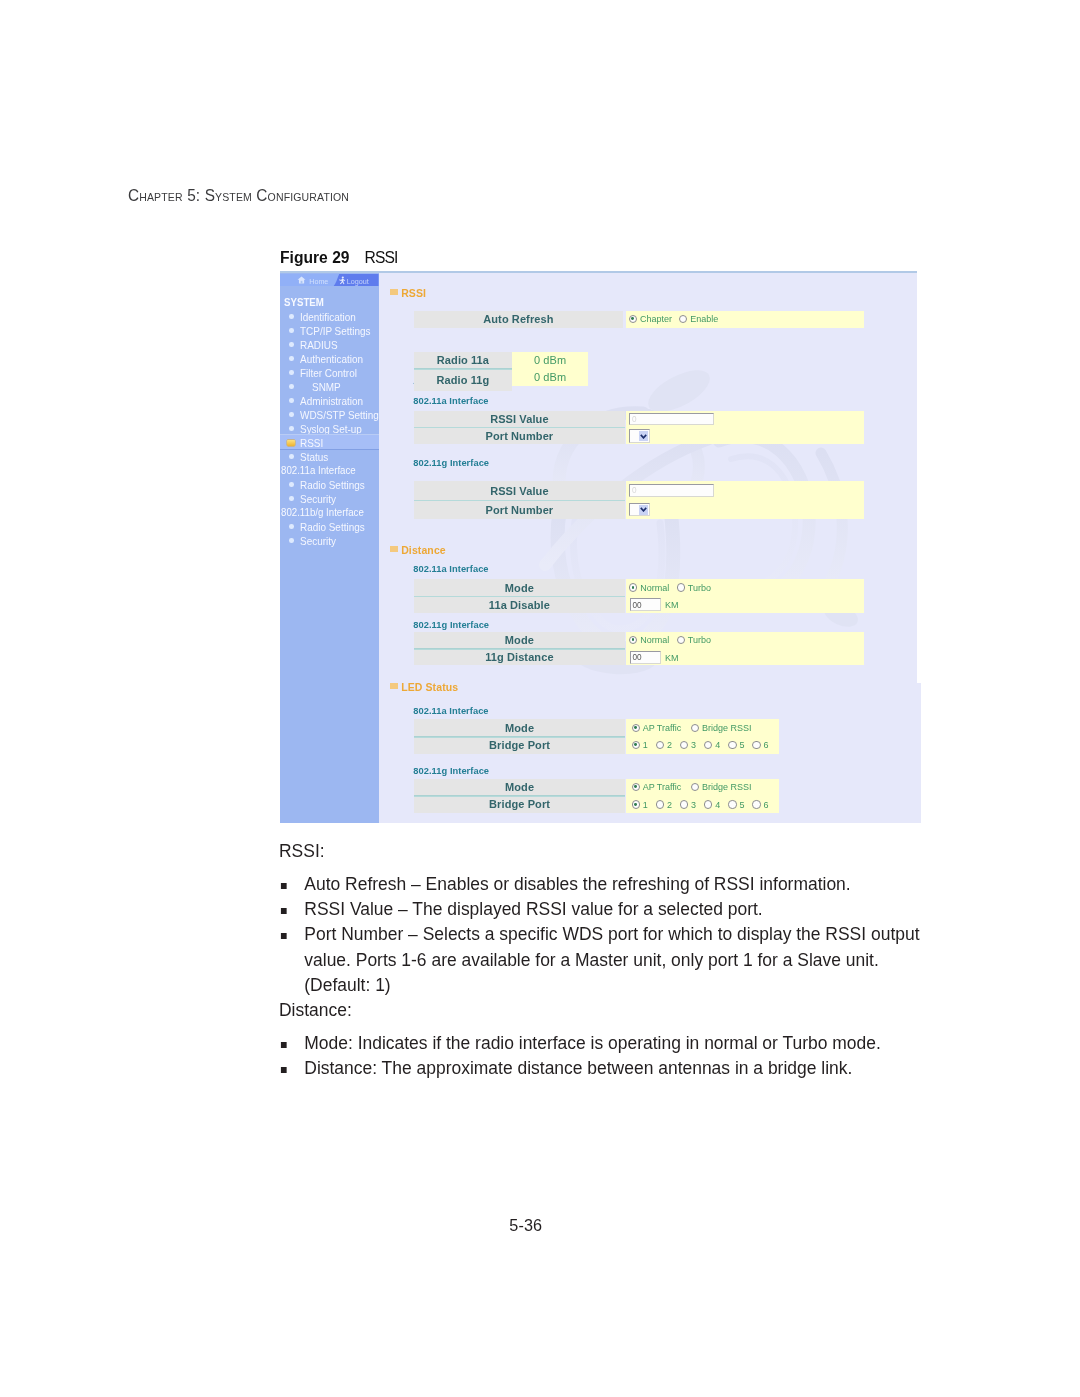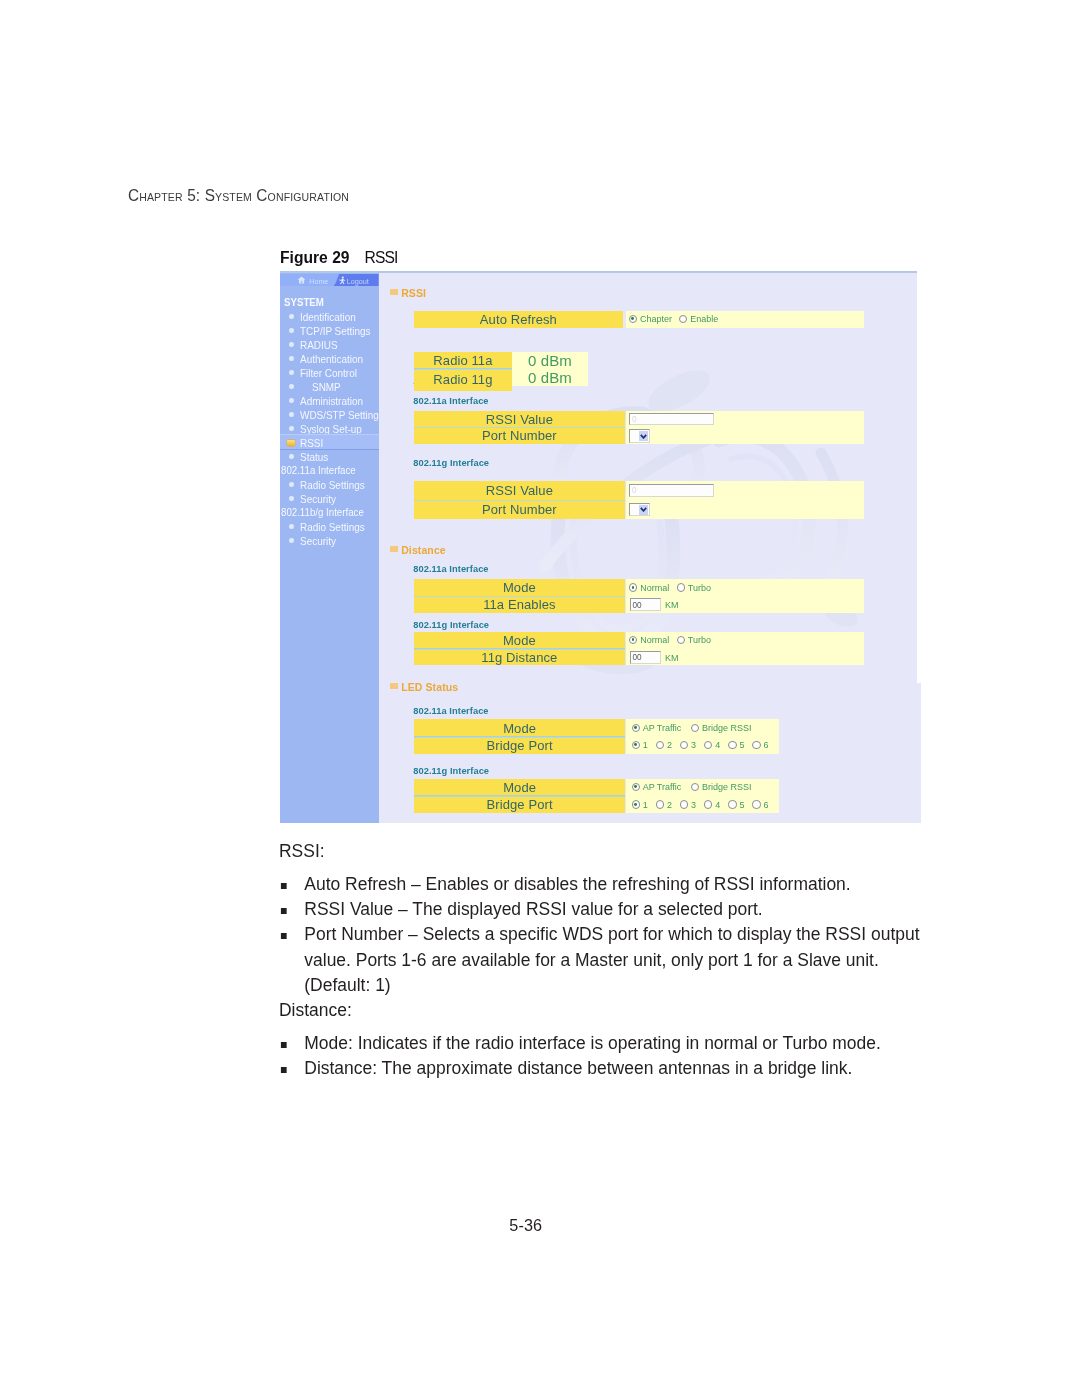--- a/index.html
+++ b/index.html
@@ -39,26 +39,26 @@
   .sbfold{position:absolute;width:7.6px;height:6.4px;border-radius:1px;
           background:linear-gradient(#ffe07a,#f0b32c);box-shadow:0 0 0 .4px #e8a81f;}
 
   
   .ct{position:absolute;left:98.5px;top:2px;}
   .sect{position:absolute;font-size:10.5px;font-weight:bold;color:#f0a830;white-space:nowrap;letter-spacing:.1px;}
   .sqo{position:absolute;width:7.2px;height:6.3px;background:#f6c97a;}
   .ifh{position:absolute;font-size:9.3px;font-weight:bold;color:#1f7f96;white-space:nowrap;letter-spacing:.05px;}
   .anf{position:absolute;font-size:9.3px;font-weight:bold;color:#1f7f96;white-space:nowrap;}
 
-  .tealcell{position:absolute;background:#fde047;color:#31666c;font-size:13px;
-            display:flex;align-items:center;justify-content:center;letter-spacing:.1px;}
+  .tealcell{position:absolute;background:#e5e5e5;color:#31666c;font-size:11px;
+            display:flex;align-items:center;justify-content:center;letter-spacing:.1px;font-weight:bold;}
   .tealcell{box-sizing:border-box;}
   .tealcell.sep{box-shadow:inset 0 -1px 0 #a9d2d2;}
   .tealcell.sep2{box-shadow:inset 0 1px 0 #b4dada;}
-  .yelcell{position:absolute;background:#ffffcc;color:#3f9b63;font-size:15px;
+  .yelcell{position:absolute;background:#ffffcc;color:#3f9b63;font-size:11px;
            display:flex;align-items:center;letter-spacing:.1px;}
   .yelctr{justify-content:center;}
 
   .rad{position:absolute;width:8.3px;height:8.3px;border-radius:50%;border:1.3px solid #8d8d8d;background:#fdfdfd;box-sizing:border-box;}
   .rad.on::after{content:"";position:absolute;left:1.4px;top:1.4px;width:2.9px;height:2.9px;border-radius:50%;background:#2c7d4e;}
   .rlbl{position:absolute;font-size:9px;color:#3f9b63;white-space:nowrap;}
   .tinput{position:absolute;background:#fdfdfd;box-sizing:border-box;
           border:1px solid #d8d8d2;border-top-color:#9a9aa2;border-left-color:#9a9aa2;}
   .tinput span{position:absolute;left:1.8px;top:1.6px;font-size:8.2px;color:#585858;line-height:9px;}
   .tinput.ghost span{color:#d9d9d9;}
@@ -226,21 +226,21 @@
           </div>
           <div class="sqo" style="left: 11.9px; top: 272.7px;"></div>
           <div class="sect" style="left: 22.7px; top: 270.7px;">Distance</div>
           <div class="ifh" style="left: 34.8px; top: 290.5px;">802.11a Interface</div>
           <div class="tealcell sep" style="left: 35.7px; top: 306.1px; width: 210.4px; height: 17.55px;">Mode</div>
           <div class="yelcell" style="left: 247.1px; top: 306.1px; width: 238.4px; height: 17.55px;"></div>
           <div class="rad on" style="left: 250.7px; top: 310.4px;"></div>
           <div class="rlbl" style="left: 261.8px; top: 309.5px;">Normal</div>
           <div class="rad" style="left: 298.2px; top: 310.4px;"></div>
           <div class="rlbl" style="left: 309.3px; top: 309.5px;">Turbo</div>
-          <div class="tealcell sep2" style="left: 35.7px; top: 323.05px; width: 210.4px; height: 16.95px;">11a Enables</div>
+          <div class="tealcell sep2" style="left: 35.7px; top: 323.05px; width: 210.4px; height: 16.95px;">11a Disable</div>
           <div class="yelcell" style="left: 247.1px; top: 323.05px; width: 238.4px; height: 16.95px;"></div>
           <div class="tinput" style="left: 251.2px; top: 325.025px; width: 31.8px; height: 13px;">
             <span>00</span>
           </div>
           <div class="unit" style="left: 286.6px; top: 327.125px;">KM</div>
           <div class="ifh" style="left: 34.8px; top: 346.9px;">802.11g Interface</div>
           <div class="tealcell sep" style="left: 35.7px; top: 358.6px; width: 210.4px; height: 17.55px;">Mode</div>
           <div class="yelcell" style="left: 247.1px; top: 358.6px; width: 238.4px; height: 17.55px;"></div>
           <div class="rad on" style="left: 250.7px; top: 362.9px;"></div>
           <div class="rlbl" style="left: 261.8px; top: 362px;">Normal</div>

